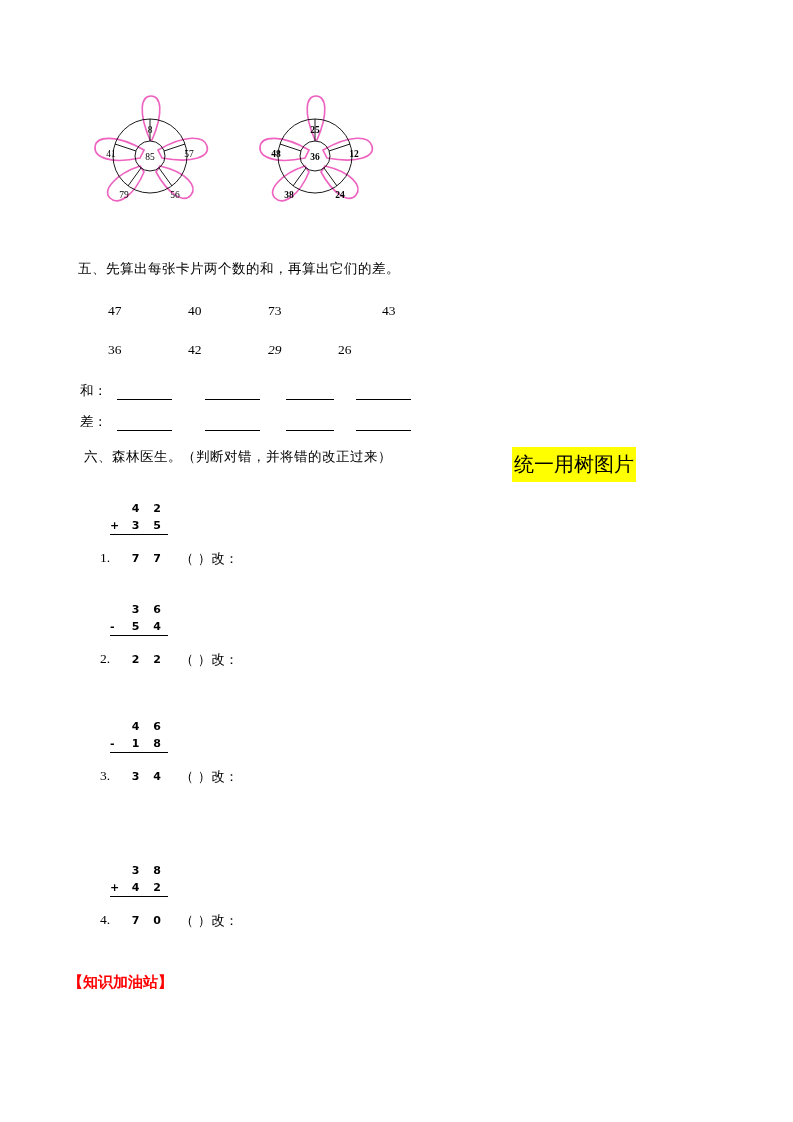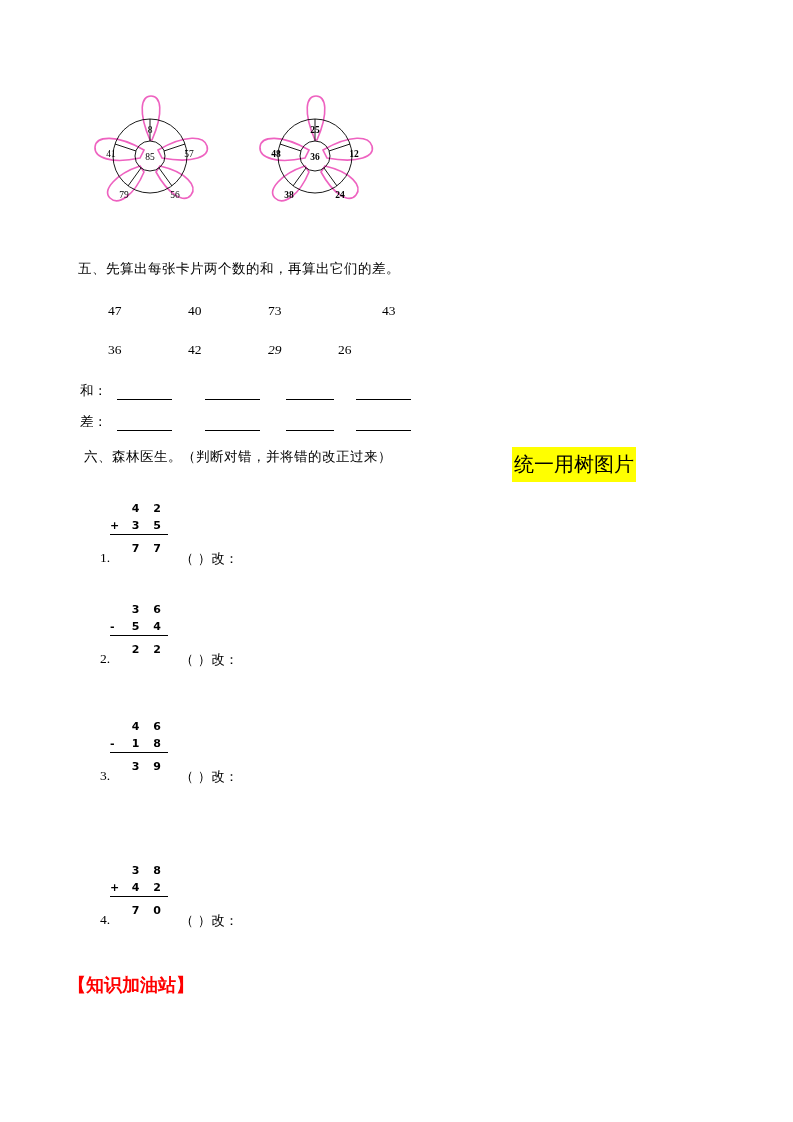--- a/index.html
+++ b/index.html
@@ -107,21 +107,21 @@
     line-height: 17px;
     text-align: right;
     width: 58px;
   }
   .vcalc .r1 { letter-spacing: 5px; padding-right: 2px; }
   .vcalc .r2 { letter-spacing: 5px; padding-right: 2px; }
   .vcalc .r3 {
     letter-spacing: 5px;
     padding-right: 2px;
     border-top: 1.4px solid #000;
-    padding-top: 5px;
+    padding-top: 15px;
   }
   .vcalc .op {
     float: left;
     letter-spacing: 0;
     font-weight: bold;
   }
   .pnum {
     position: absolute;
     left: 0px;
     top: 50px;
@@ -136,21 +136,21 @@
     font-size: 13.5px;
     white-space: nowrap;
   }
 
   .red-note {
     position: absolute;
     left: 68px;
     color: #ff0000;
     font-family: "DejaVu Sans", sans-serif;
     font-weight: bold;
-    font-size: 18px;
+    font-size: 15px;
     white-space: nowrap;
   }
 </style>
 </head>
 <body>
 
 <div class="page">
 
   <div class="flowers">
 
@@ -280,21 +280,21 @@
     <div class="ptail">（  ）改：</div>
   </div>
 
   <div class="problem" style="top:718px;">
     <div class="vcalc">
       <div class="r1">4 6</div>
       <div class="r2">
         <span class="op">-</span>
         <span>1 8</span>
       </div>
-      <div class="r3">3 9</div>
+      <div class="r3">3 4</div>
     </div>
     <div class="pnum">3.</div>
     <div class="ptail">（  ）改：</div>
   </div>
 
   <div class="problem" style="top:862px;">
     <div class="vcalc">
       <div class="r1">3 8</div>
       <div class="r2">
         <span class="op">+</span>

